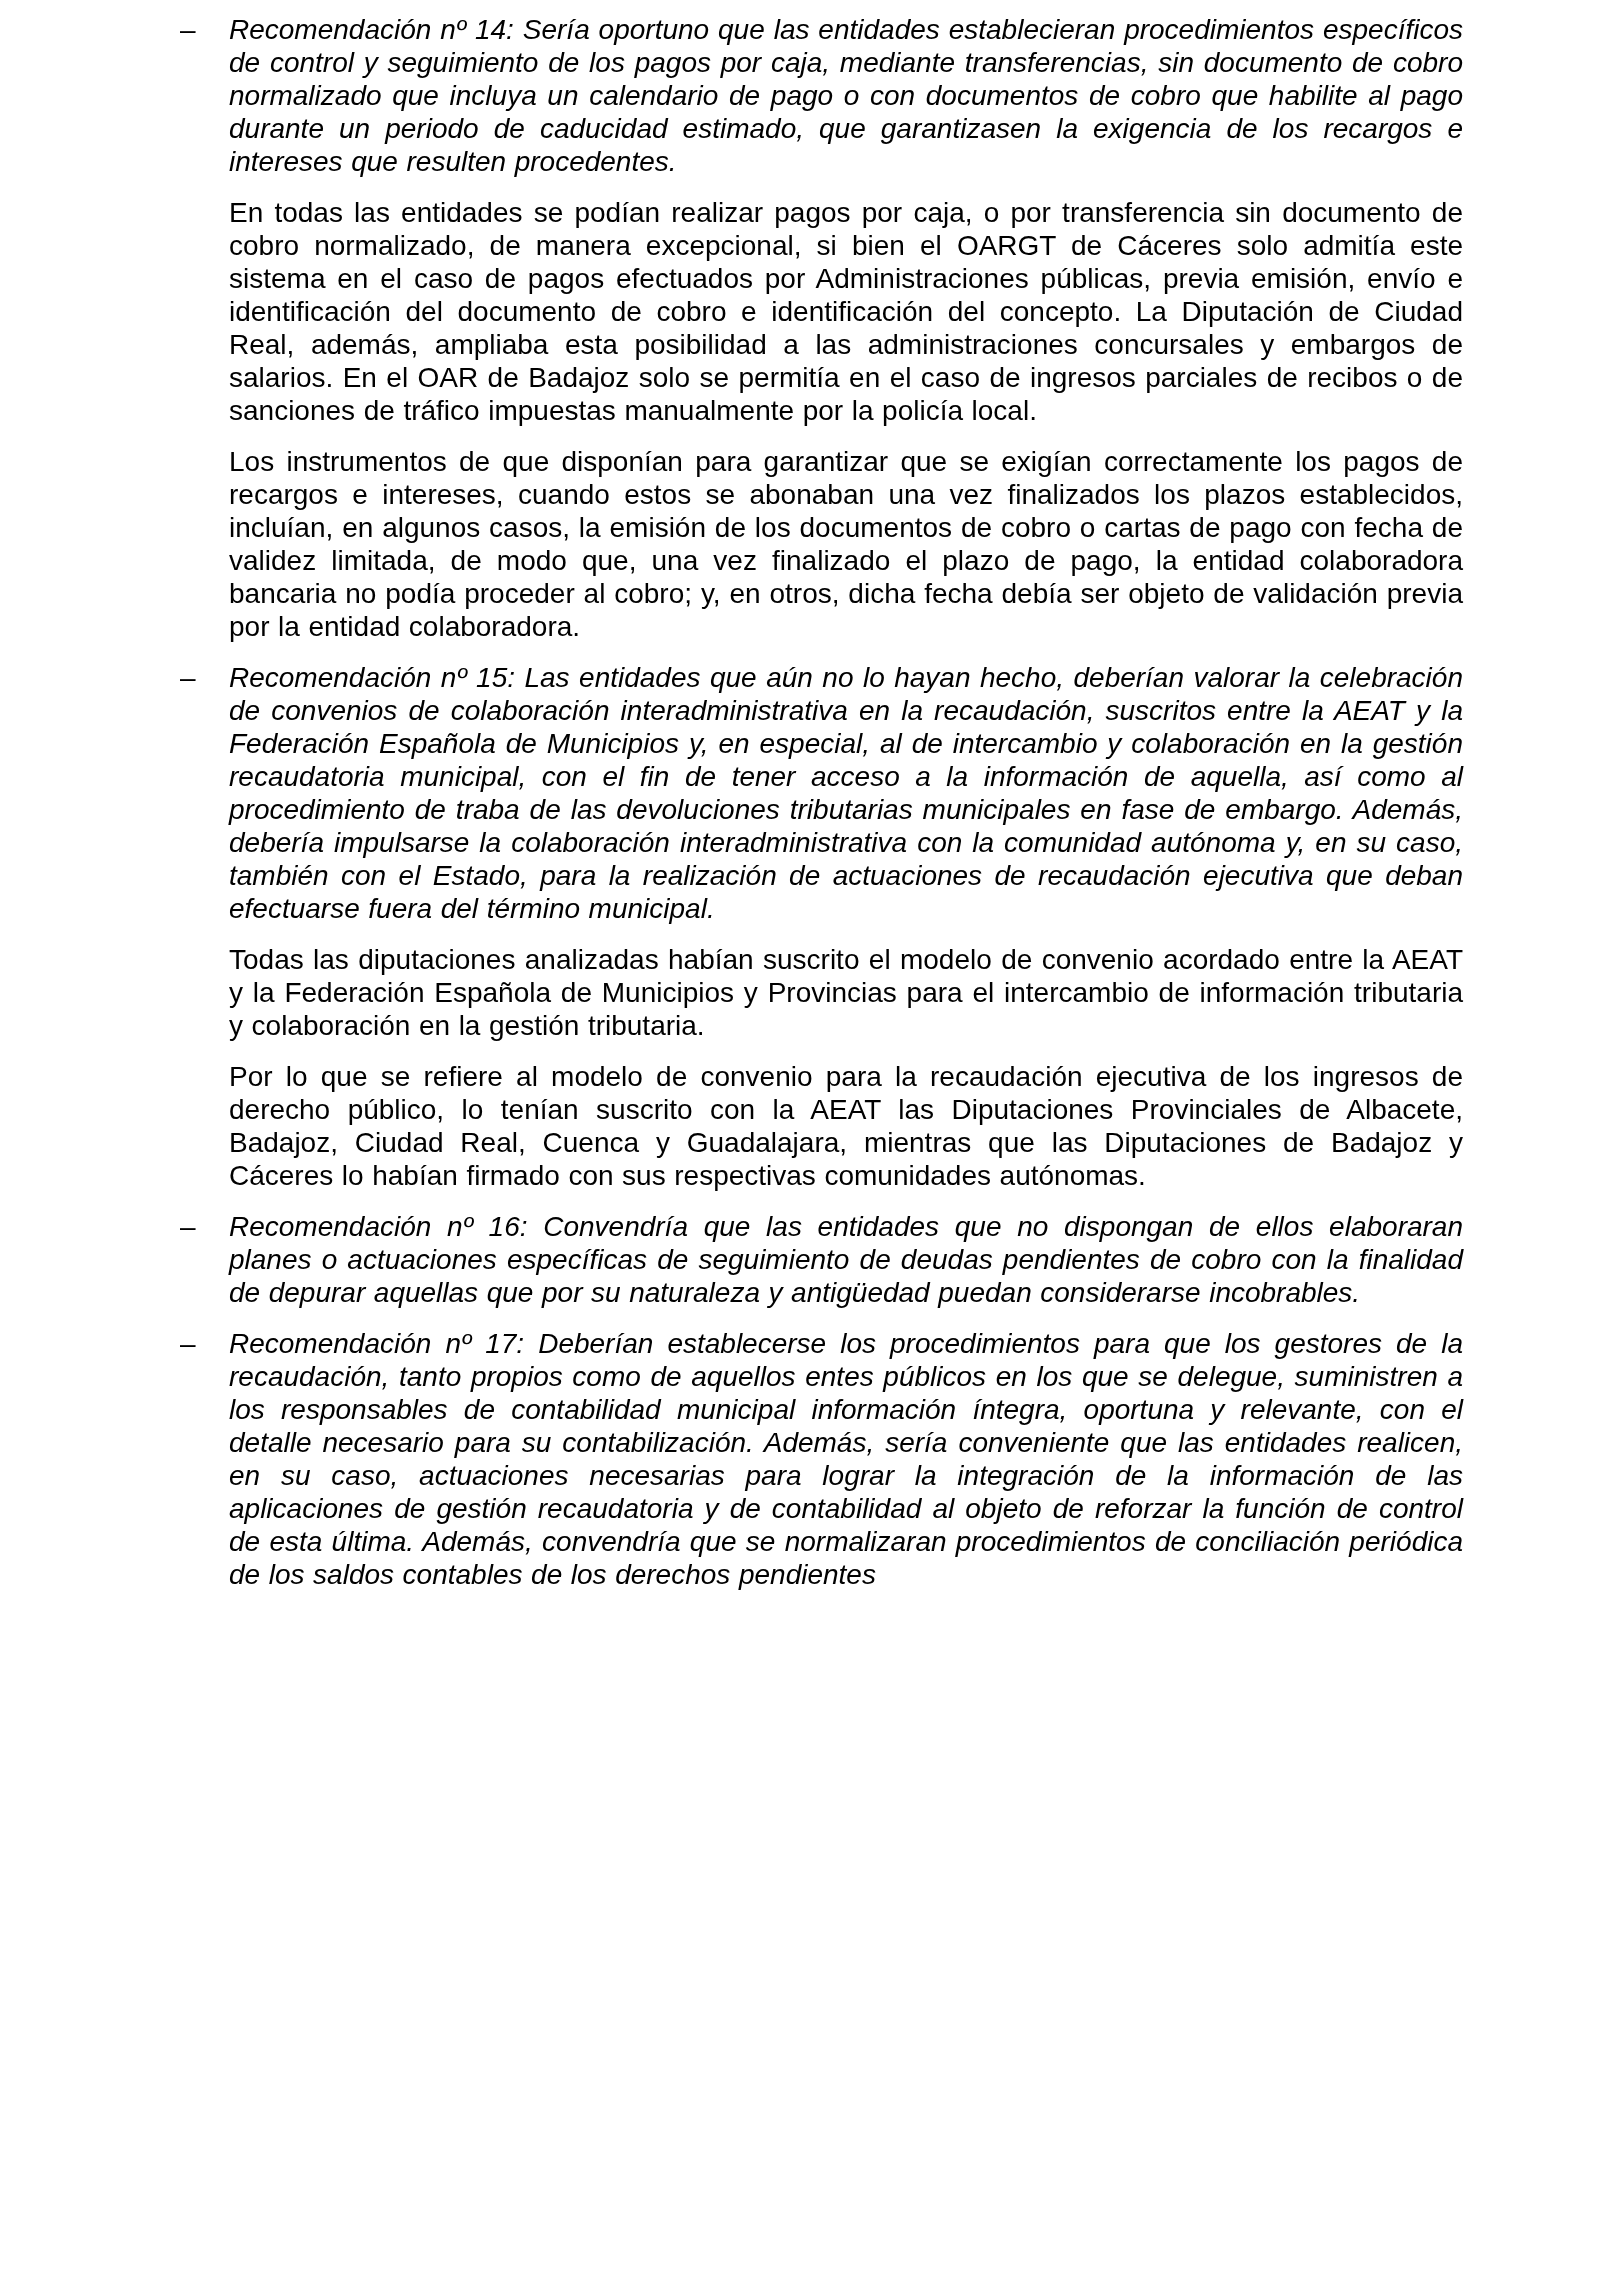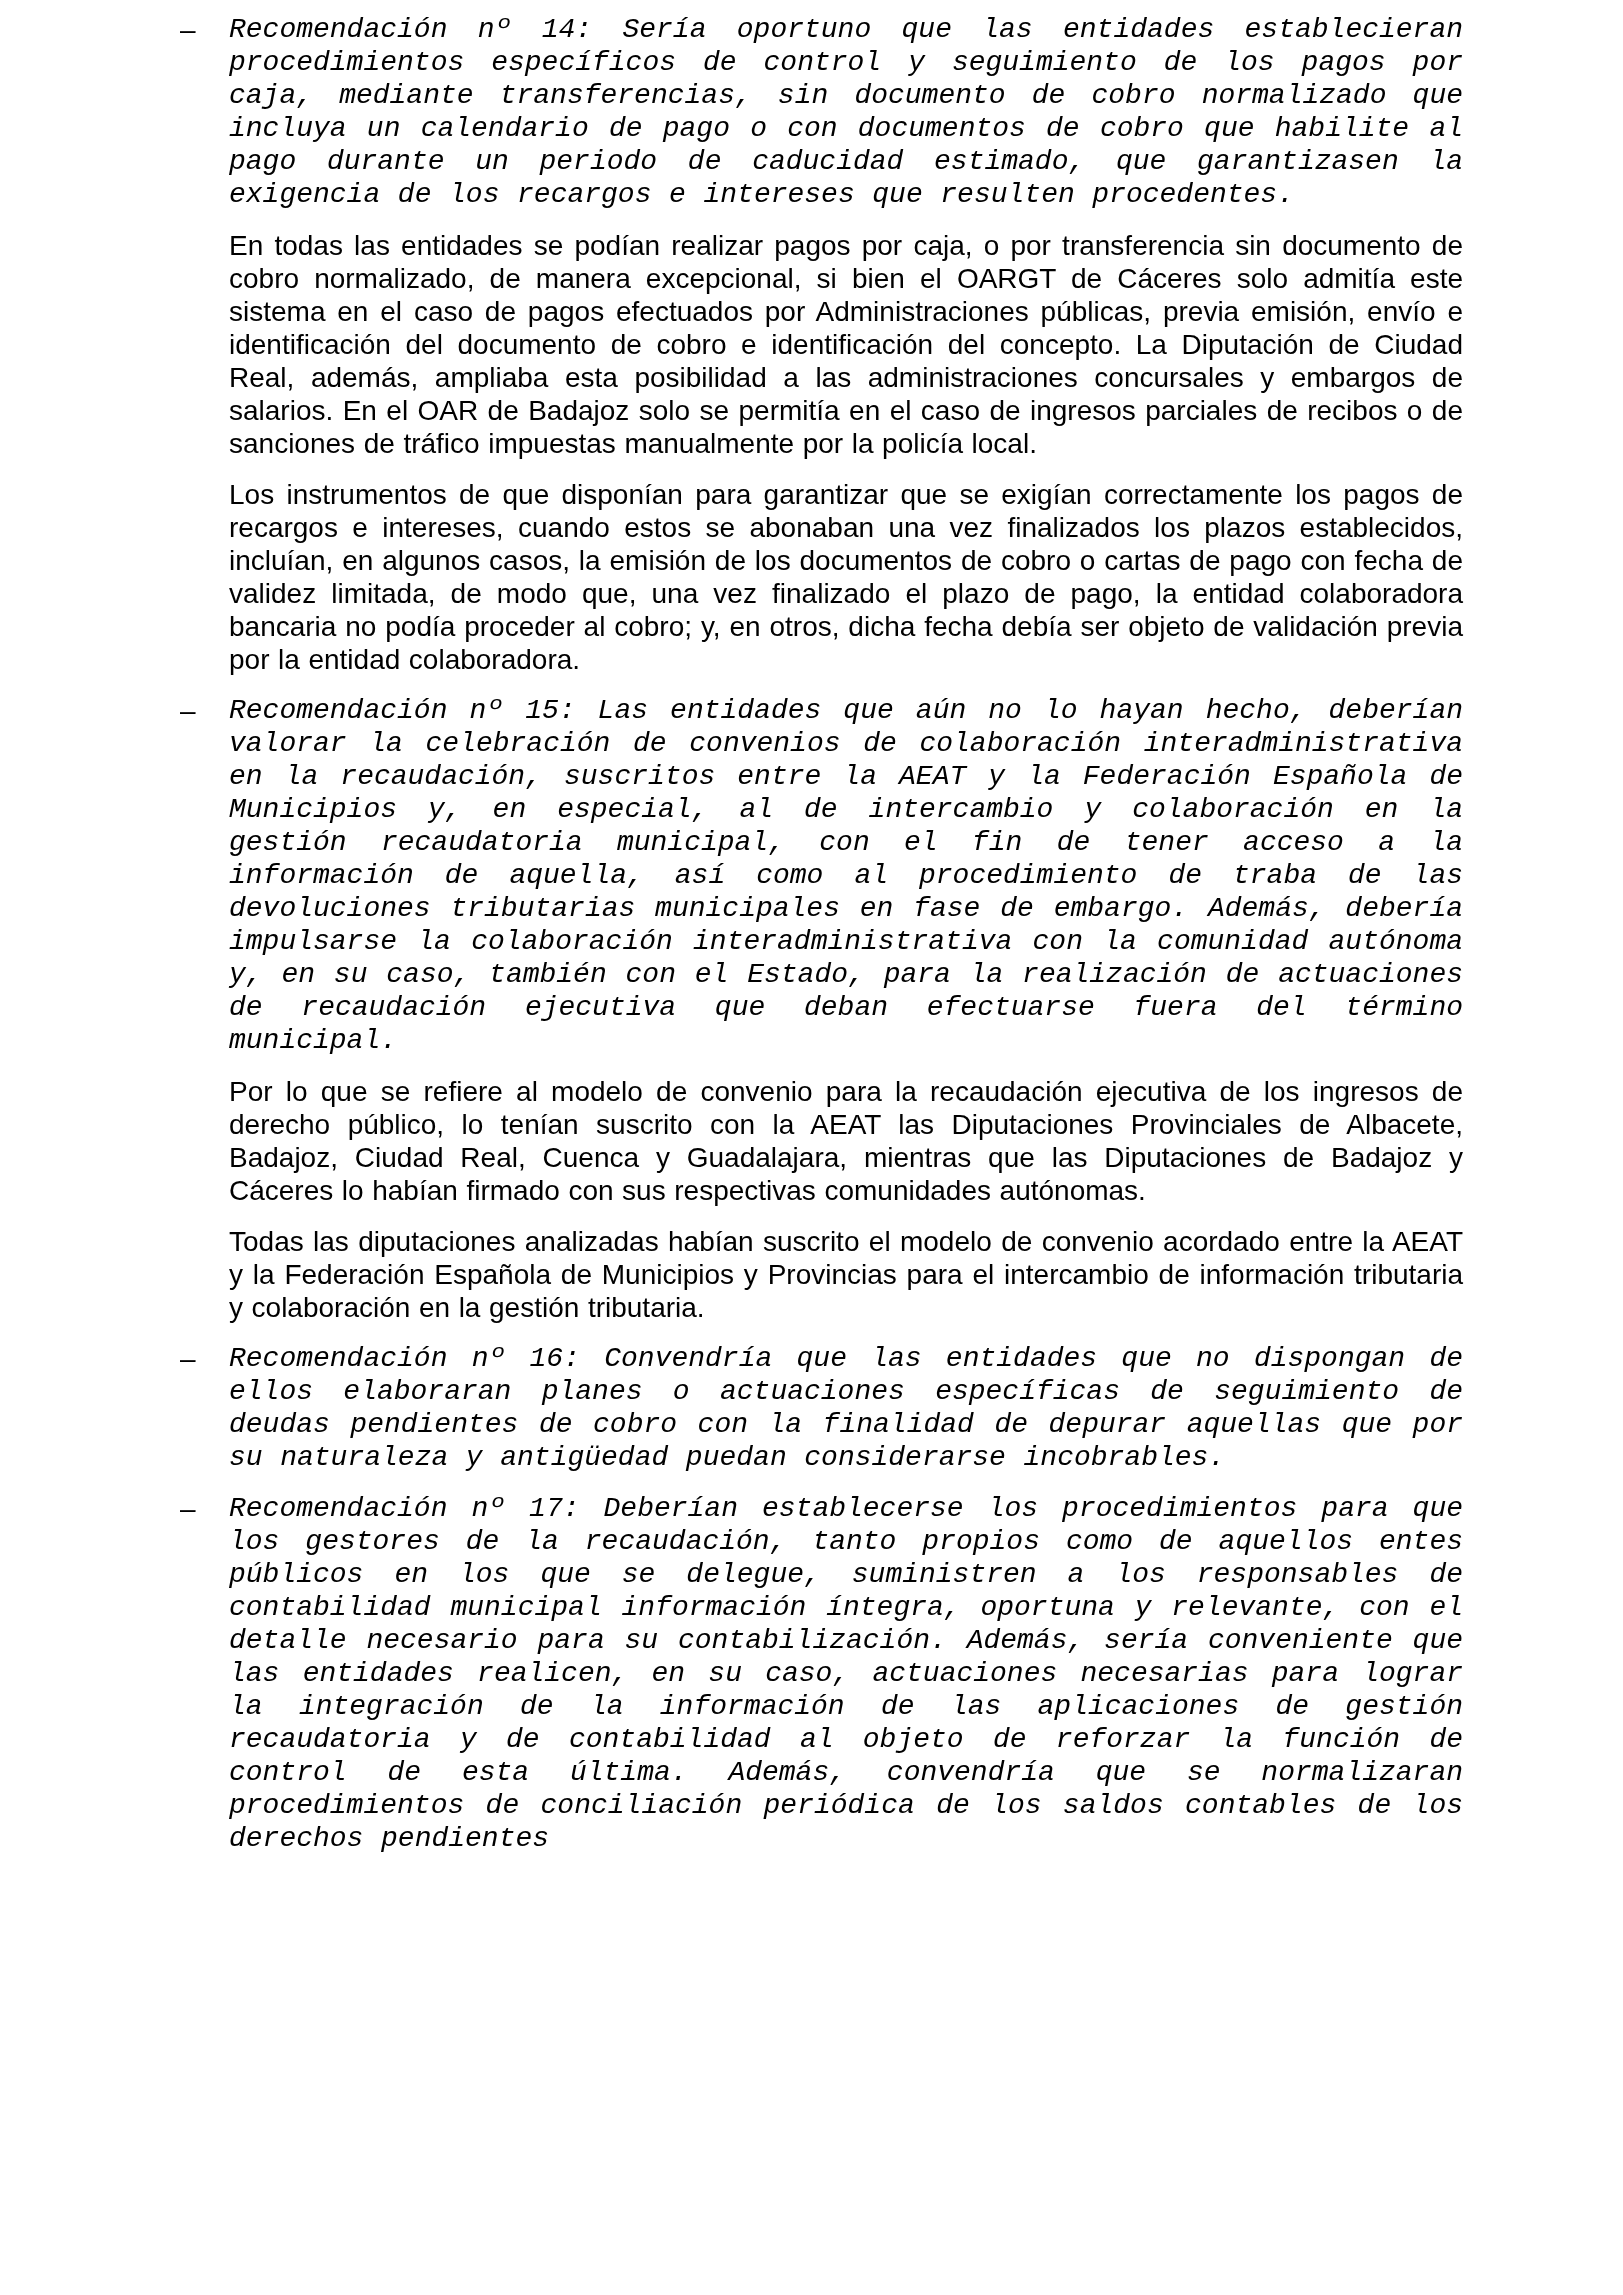--- a/index.html
+++ b/index.html
@@ -36,21 +36,20 @@
   .dash {
     position: absolute;
     left: -49px;
     top: 0;
     font-style: normal;
     font-size: 28px;
     line-height: 33px;
   }
   .rec-text {
     display: block;
-    font-family: Liberation Mono, monospace;
   }
 </style>
 </head>
 <body>
 
 <div class="page">
 
   <div class="block rec">
     <span class="dash">–</span>
     <span class="rec-text">Recomendación nº 14: Sería oportuno que las entidades establecieran procedimientos específicos de control y seguimiento de los pagos por caja, mediante transferencias, sin documento de cobro normalizado que incluya un calendario de pago o con documentos de cobro que habilite al pago durante un periodo de caducidad estimado, que garantizasen la exigencia de los recargos e intereses que resulten procedentes.</span>
@@ -58,23 +57,23 @@
 
   <div class="block para">En todas las entidades se podían realizar pagos por caja, o por transferencia sin documento de cobro normalizado, de manera excepcional, si bien el OARGT de Cáceres solo admitía este sistema en el caso de pagos efectuados por Administraciones públicas, previa emisión, envío e identificación del documento de cobro e identificación del concepto. La Diputación de Ciudad Real, además, ampliaba esta posibilidad a las administraciones concursales y embargos de salarios. En el OAR de Badajoz solo se permitía en el caso de ingresos parciales de recibos o de sanciones de tráfico impuestas manualmente por la policía local.</div>
 
   <div class="block para">Los instrumentos de que disponían para garantizar que se exigían correctamente los pagos de recargos e intereses, cuando estos se abonaban una vez finalizados los plazos establecidos, incluían, en algunos casos, la emisión de los documentos de cobro o cartas de pago con fecha de validez limitada, de modo que, una vez finalizado el plazo de pago, la entidad colaboradora bancaria no podía proceder al cobro; y, en otros, dicha fecha debía ser objeto de validación previa por la entidad colaboradora.</div>
 
   <div class="block rec">
     <span class="dash">–</span>
     <span class="rec-text">Recomendación nº 15: Las entidades que aún no lo hayan hecho, deberían valorar la celebración de convenios de colaboración interadministrativa en la recaudación, suscritos entre la AEAT y la Federación Española de Municipios y, en especial, al de intercambio y colaboración en la gestión recaudatoria municipal, con el fin de tener acceso a la información de aquella, así como al procedimiento de traba de las devoluciones tributarias municipales en fase de embargo. Además, debería impulsarse la colaboración interadministrativa con la comunidad autónoma y, en su caso, también con el Estado, para la realización de actuaciones de recaudación ejecutiva que deban efectuarse fuera del término municipal.</span>
   </div>
 
+  <div class="block para">Todas las diputaciones analizadas habían suscrito el modelo de convenio acordado entre la AEAT y la Federación Española de Municipios y Provincias para el intercambio de información tributaria y colaboración en la gestión tributaria.</div>
+
   <div class="block para">Por lo que se refiere al modelo de convenio para la recaudación ejecutiva de los ingresos de derecho público, lo tenían suscrito con la AEAT las Diputaciones Provinciales de Albacete, Badajoz, Ciudad Real, Cuenca y Guadalajara, mientras que las Diputaciones de Badajoz y Cáceres lo habían firmado con sus respectivas comunidades autónomas.</div>
-
-  <div class="block para">Todas las diputaciones analizadas habían suscrito el modelo de convenio acordado entre la AEAT y la Federación Española de Municipios y Provincias para el intercambio de información tributaria y colaboración en la gestión tributaria.</div>
 
   <div class="block rec">
     <span class="dash">–</span>
     <span class="rec-text">Recomendación nº 16: Convendría que las entidades que no dispongan de ellos elaboraran planes o actuaciones específicas de seguimiento de deudas pendientes de cobro con la finalidad de depurar aquellas que por su naturaleza y antigüedad puedan considerarse incobrables.</span>
   </div>
 
 
   <div class="block rec">
     <span class="dash">–</span>
     <span class="rec-text">Recomendación nº 17: Deberían establecerse los procedimientos para que los gestores de la recaudación, tanto propios como de aquellos entes públicos en los que se delegue, suministren a los responsables de contabilidad municipal información íntegra, oportuna y relevante, con el detalle necesario para su contabilización. Además, sería conveniente que las entidades realicen, en su caso, actuaciones necesarias para lograr la integración de la información de las aplicaciones de gestión recaudatoria y de contabilidad al objeto de reforzar la función de control de esta última. Además, convendría que se normalizaran procedimientos de conciliación periódica de los saldos contables de los derechos pendientes</span>

